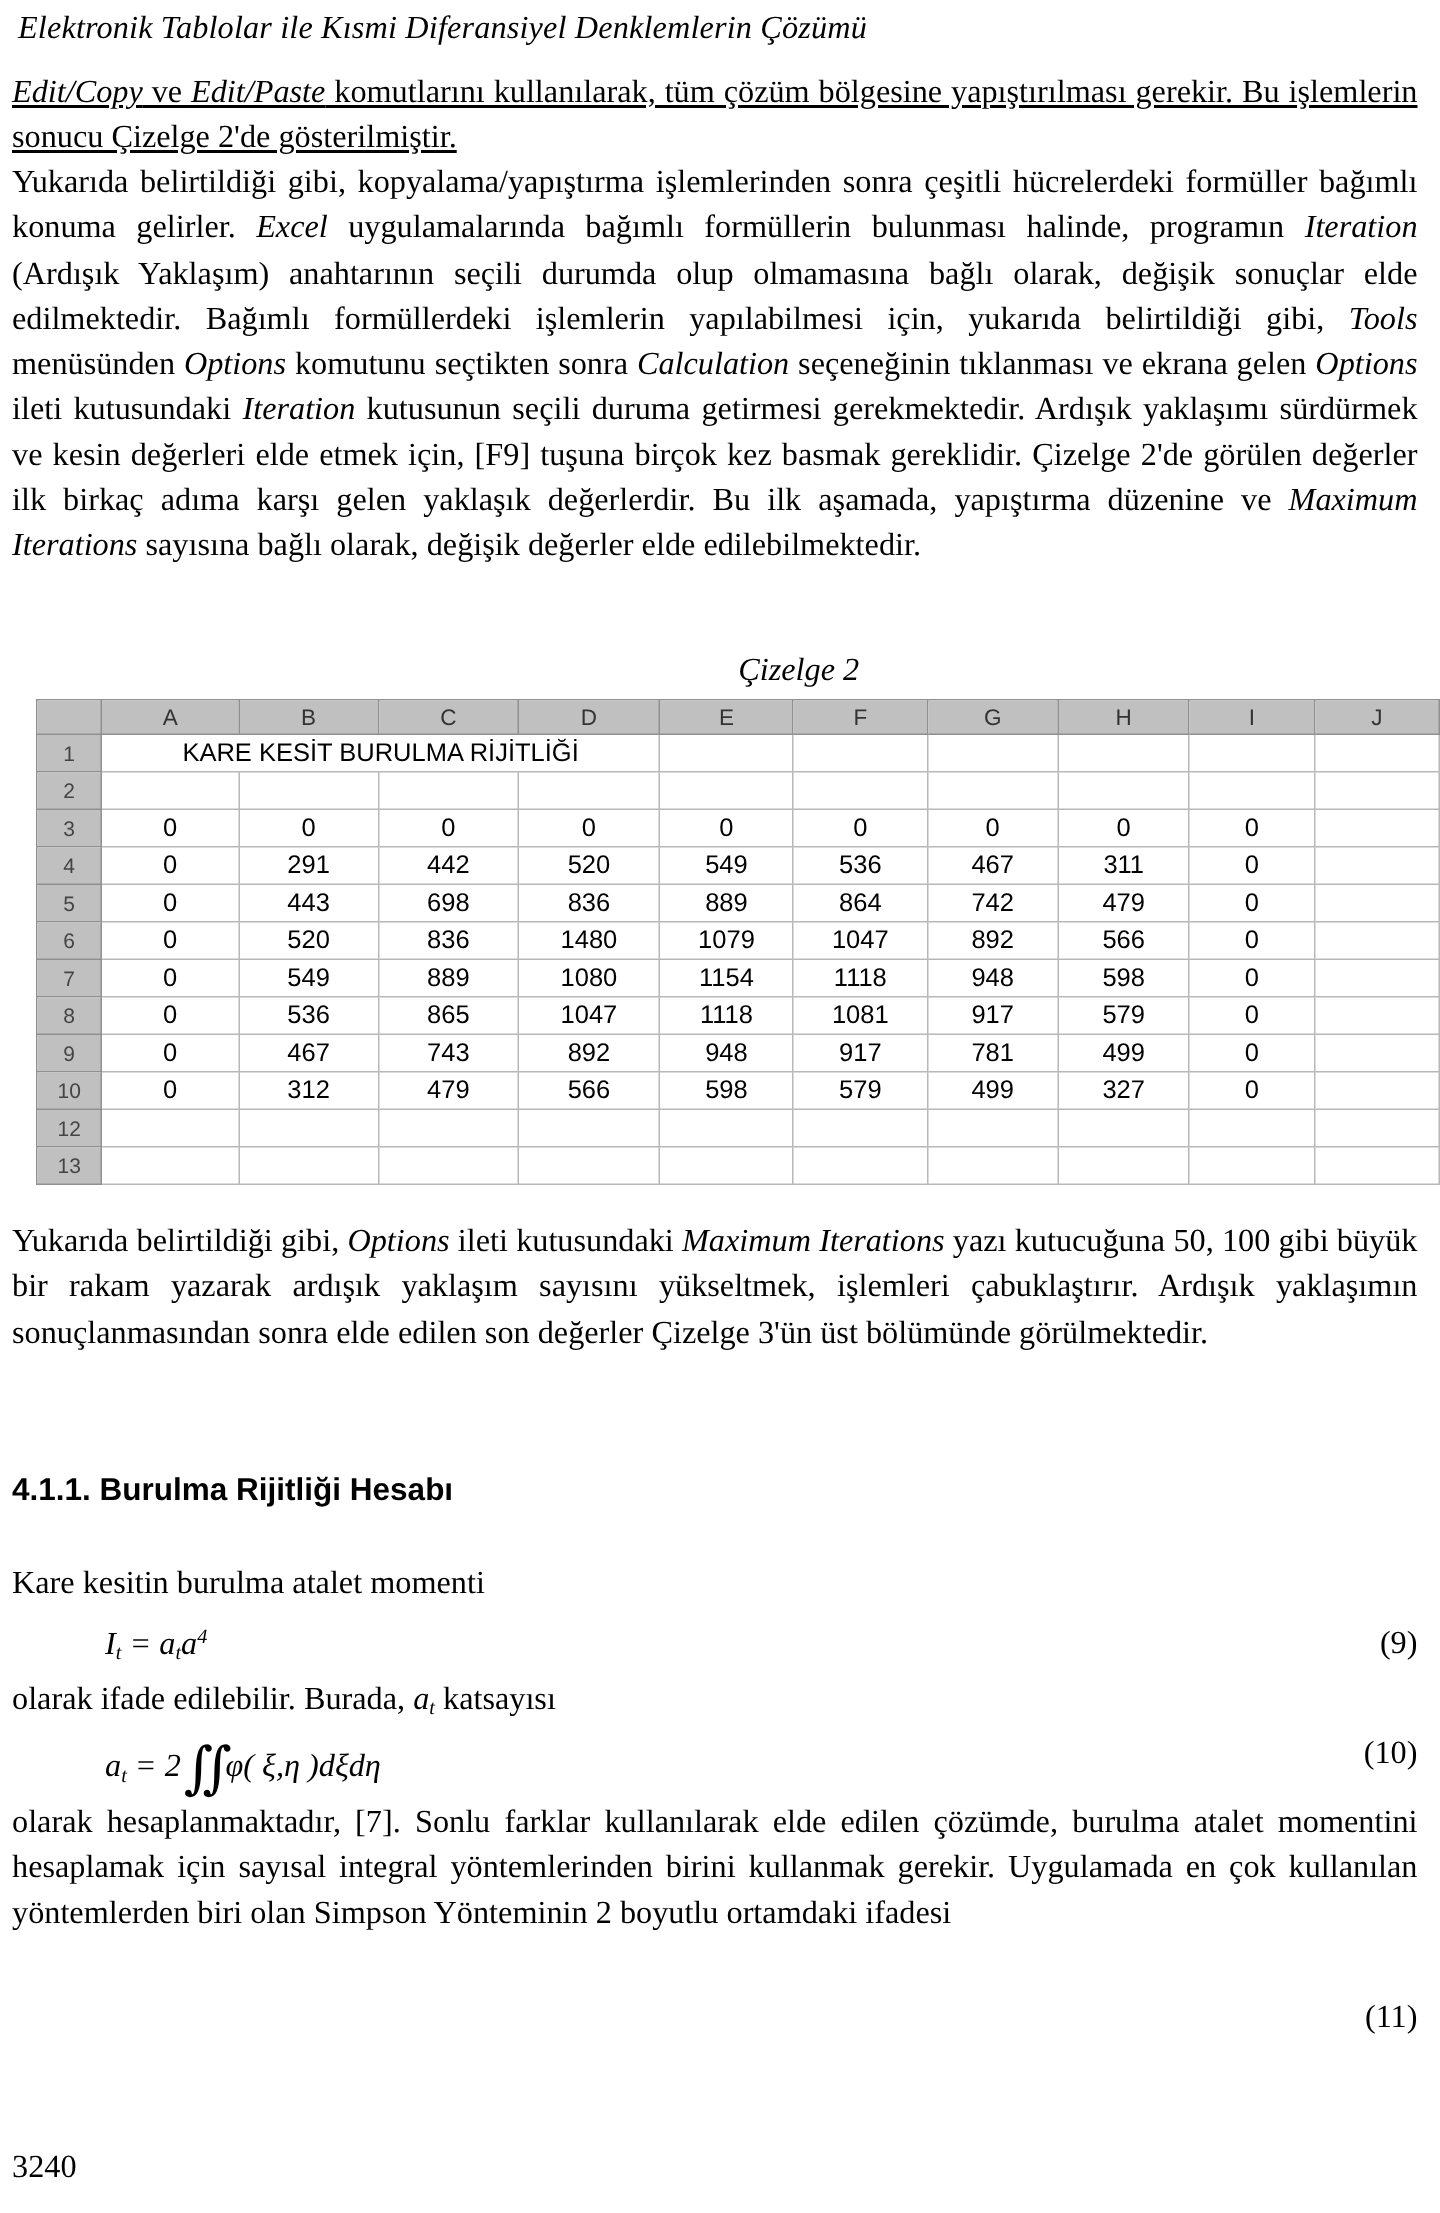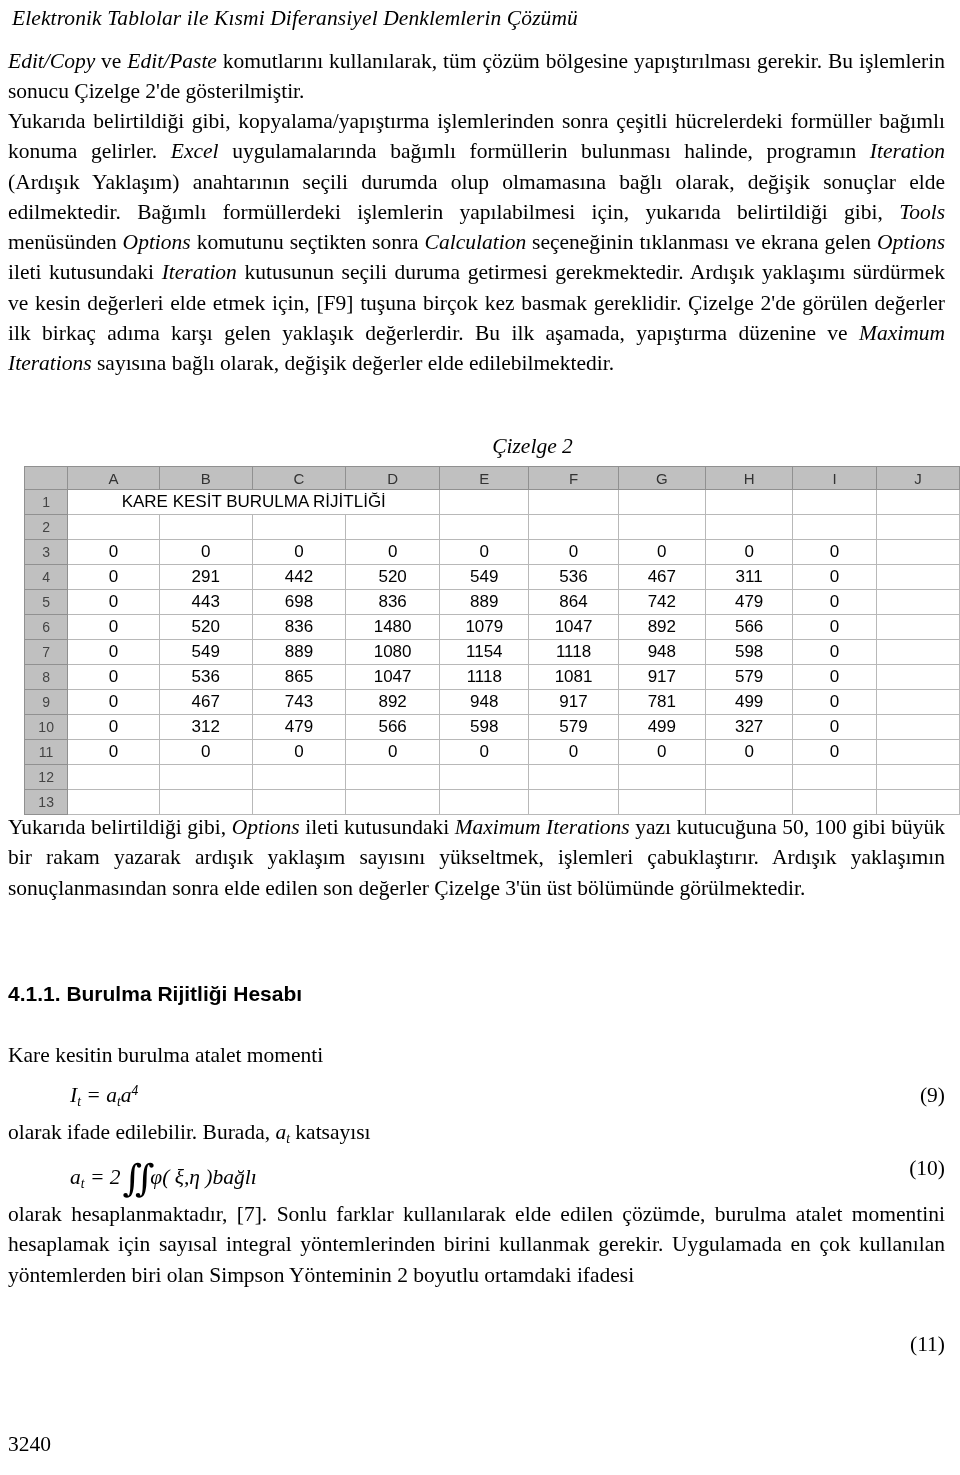--- a/index.html
+++ b/index.html
@@ -37,21 +37,21 @@
   
   .body-block {
     position: absolute;
     left: 8px;
     width: 937px;
     font-size: 21.5px;
     line-height: 30.3px;
     text-align: justify;
     text-justify: inter-word;
   }
-  .body-block.p1 { top: 46px; }
+  .body-block.p1 { top: 46px; text-decoration: underline; }
   .body-block.p2 { top: 106px; }
   .body-block.p3 { top: 812px; }
   .body-block.p4 { top: 1117px; }
   .body-block.p5 { top: 1199px; }
 
   .body-block i { font-style: italic; }
 
   
   .caption {
     position: absolute;
@@ -356,33 +356,20 @@
             <td class="datacell colw">479</td>
             <td class="datacell colw">566</td>
             <td class="datacell colw">598</td>
             <td class="datacell colw">579</td>
             <td class="datacell colw">499</td>
             <td class="datacell colw">327</td>
             <td class="datacell colw">0</td>
             <td class="datacell colw"></td>
           </tr>
           <tr>
-            <td class="rowhead">11</td>
-            <td class="datacell colw">0</td>
-            <td class="datacell colw">0</td>
-            <td class="datacell colw">0</td>
-            <td class="datacell colw">0</td>
-            <td class="datacell colw">0</td>
-            <td class="datacell colw">0</td>
-            <td class="datacell colw">0</td>
-            <td class="datacell colw">0</td>
-            <td class="datacell colw">0</td>
-            <td class="datacell colw"></td>
-          </tr>
-          <tr>
             <td class="rowhead">12</td>
             <td class="datacell colw"></td>
             <td class="datacell colw"></td>
             <td class="datacell colw"></td>
             <td class="datacell colw"></td>
             <td class="datacell colw"></td>
             <td class="datacell colw"></td>
             <td class="datacell colw"></td>
             <td class="datacell colw"></td>
             <td class="datacell colw"></td>
@@ -417,21 +404,21 @@
     <span class="eq-num">(9)</span>
     <span class="eq-body"><i>I</i><sub class="v">t</sub> <span>=</span> <i>a</i><sub class="v">t</sub><i>a</i><sup class="v">4</sup></span>
   </div>
 
   <div class="body-block p4">
     <span>olarak ifade edilebilir. Burada, </span><i>a</i><sub class="v">t</sub><span> katsayısı</span>
   </div>
 
   <div class="eq-line eq10">
     <span class="eq-num">(10)</span>
-    <span class="eq-body"><i>a</i><sub class="v">t</sub> <span>=</span> <span>2</span><span class="intg">∬</span><span>φ( ξ,η )bağlı</span></span>
+    <span class="eq-body"><i>a</i><sub class="v">t</sub> <span>=</span> <span>2</span><span class="intg">∬</span><span>φ( ξ,η )dξdη</span></span>
   </div>
 
   <div class="body-block p5">olarak hesaplanmaktadır, [7]. Sonlu farklar kullanılarak elde edilen çözümde, burulma atalet momentini hesaplamak için sayısal integral yöntemlerinden birini kullanmak gerekir. Uygulamada en çok kullanılan yöntemlerden biri olan Simpson Yönteminin 2 boyutlu ortamdaki ifadesi</div>
 
   <div class="eq-line eq11">
     <span class="eq-num">(11)</span>
   </div>
 
   <div class="page-number">3240</div>
 

